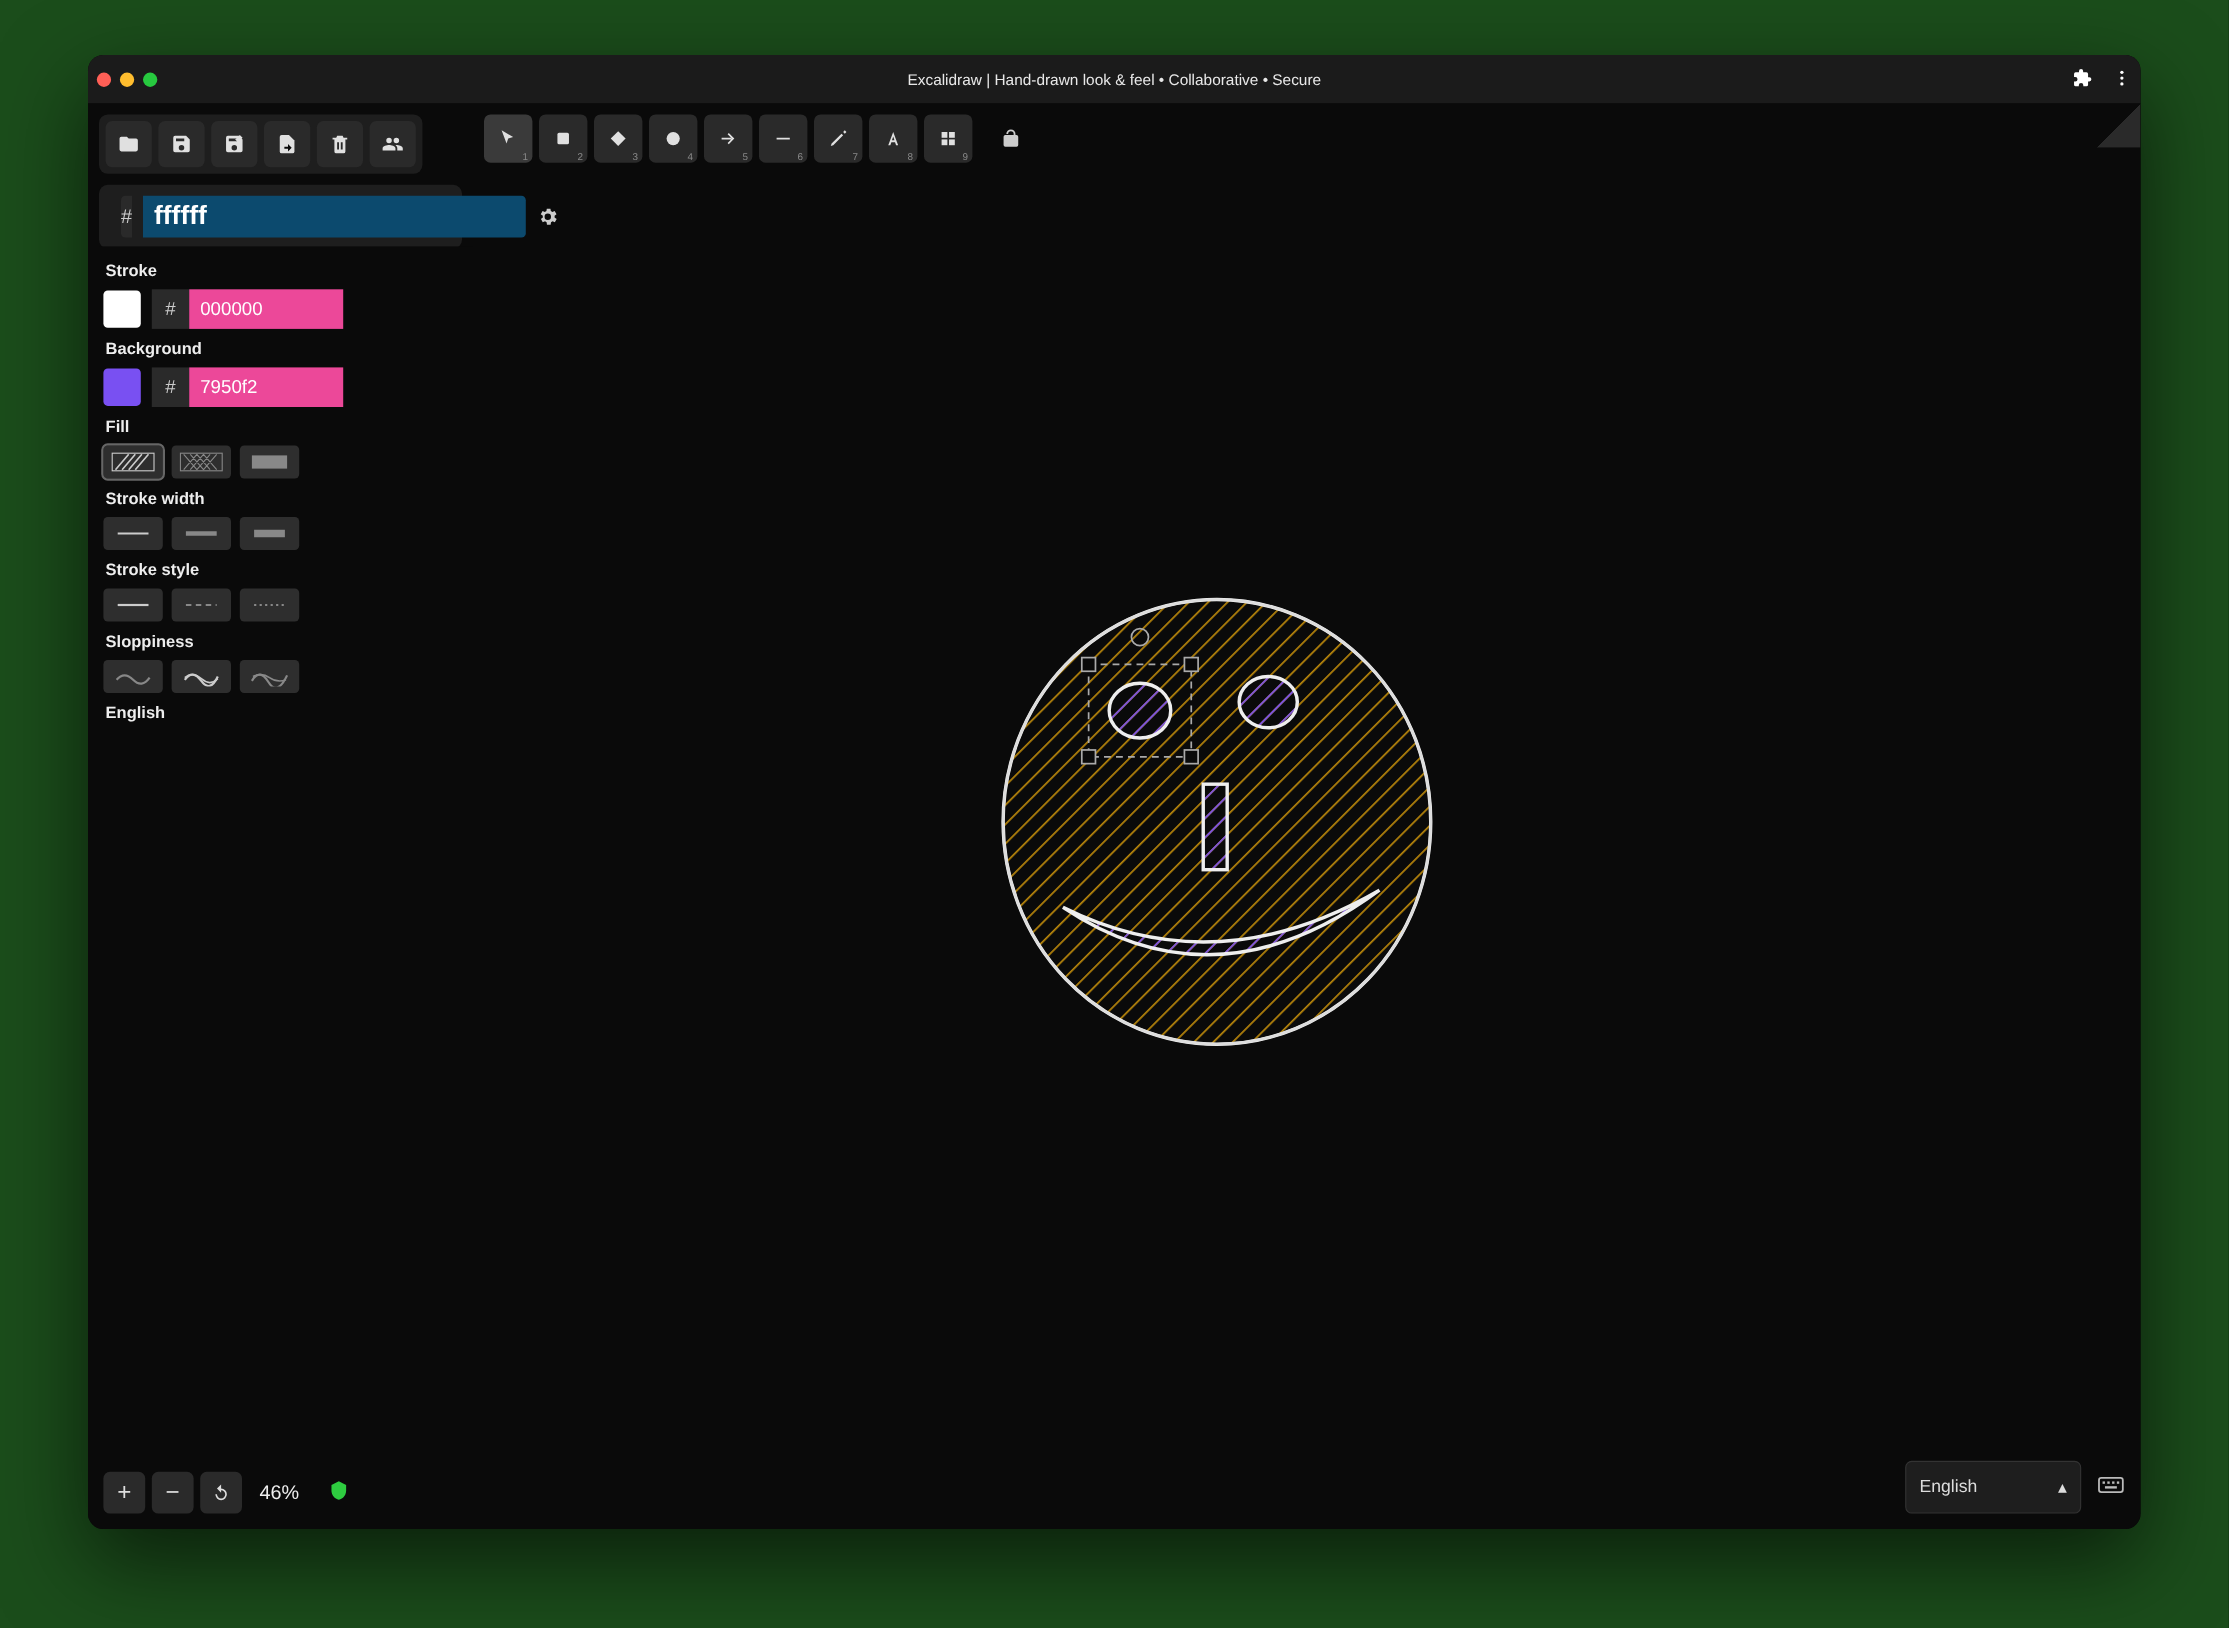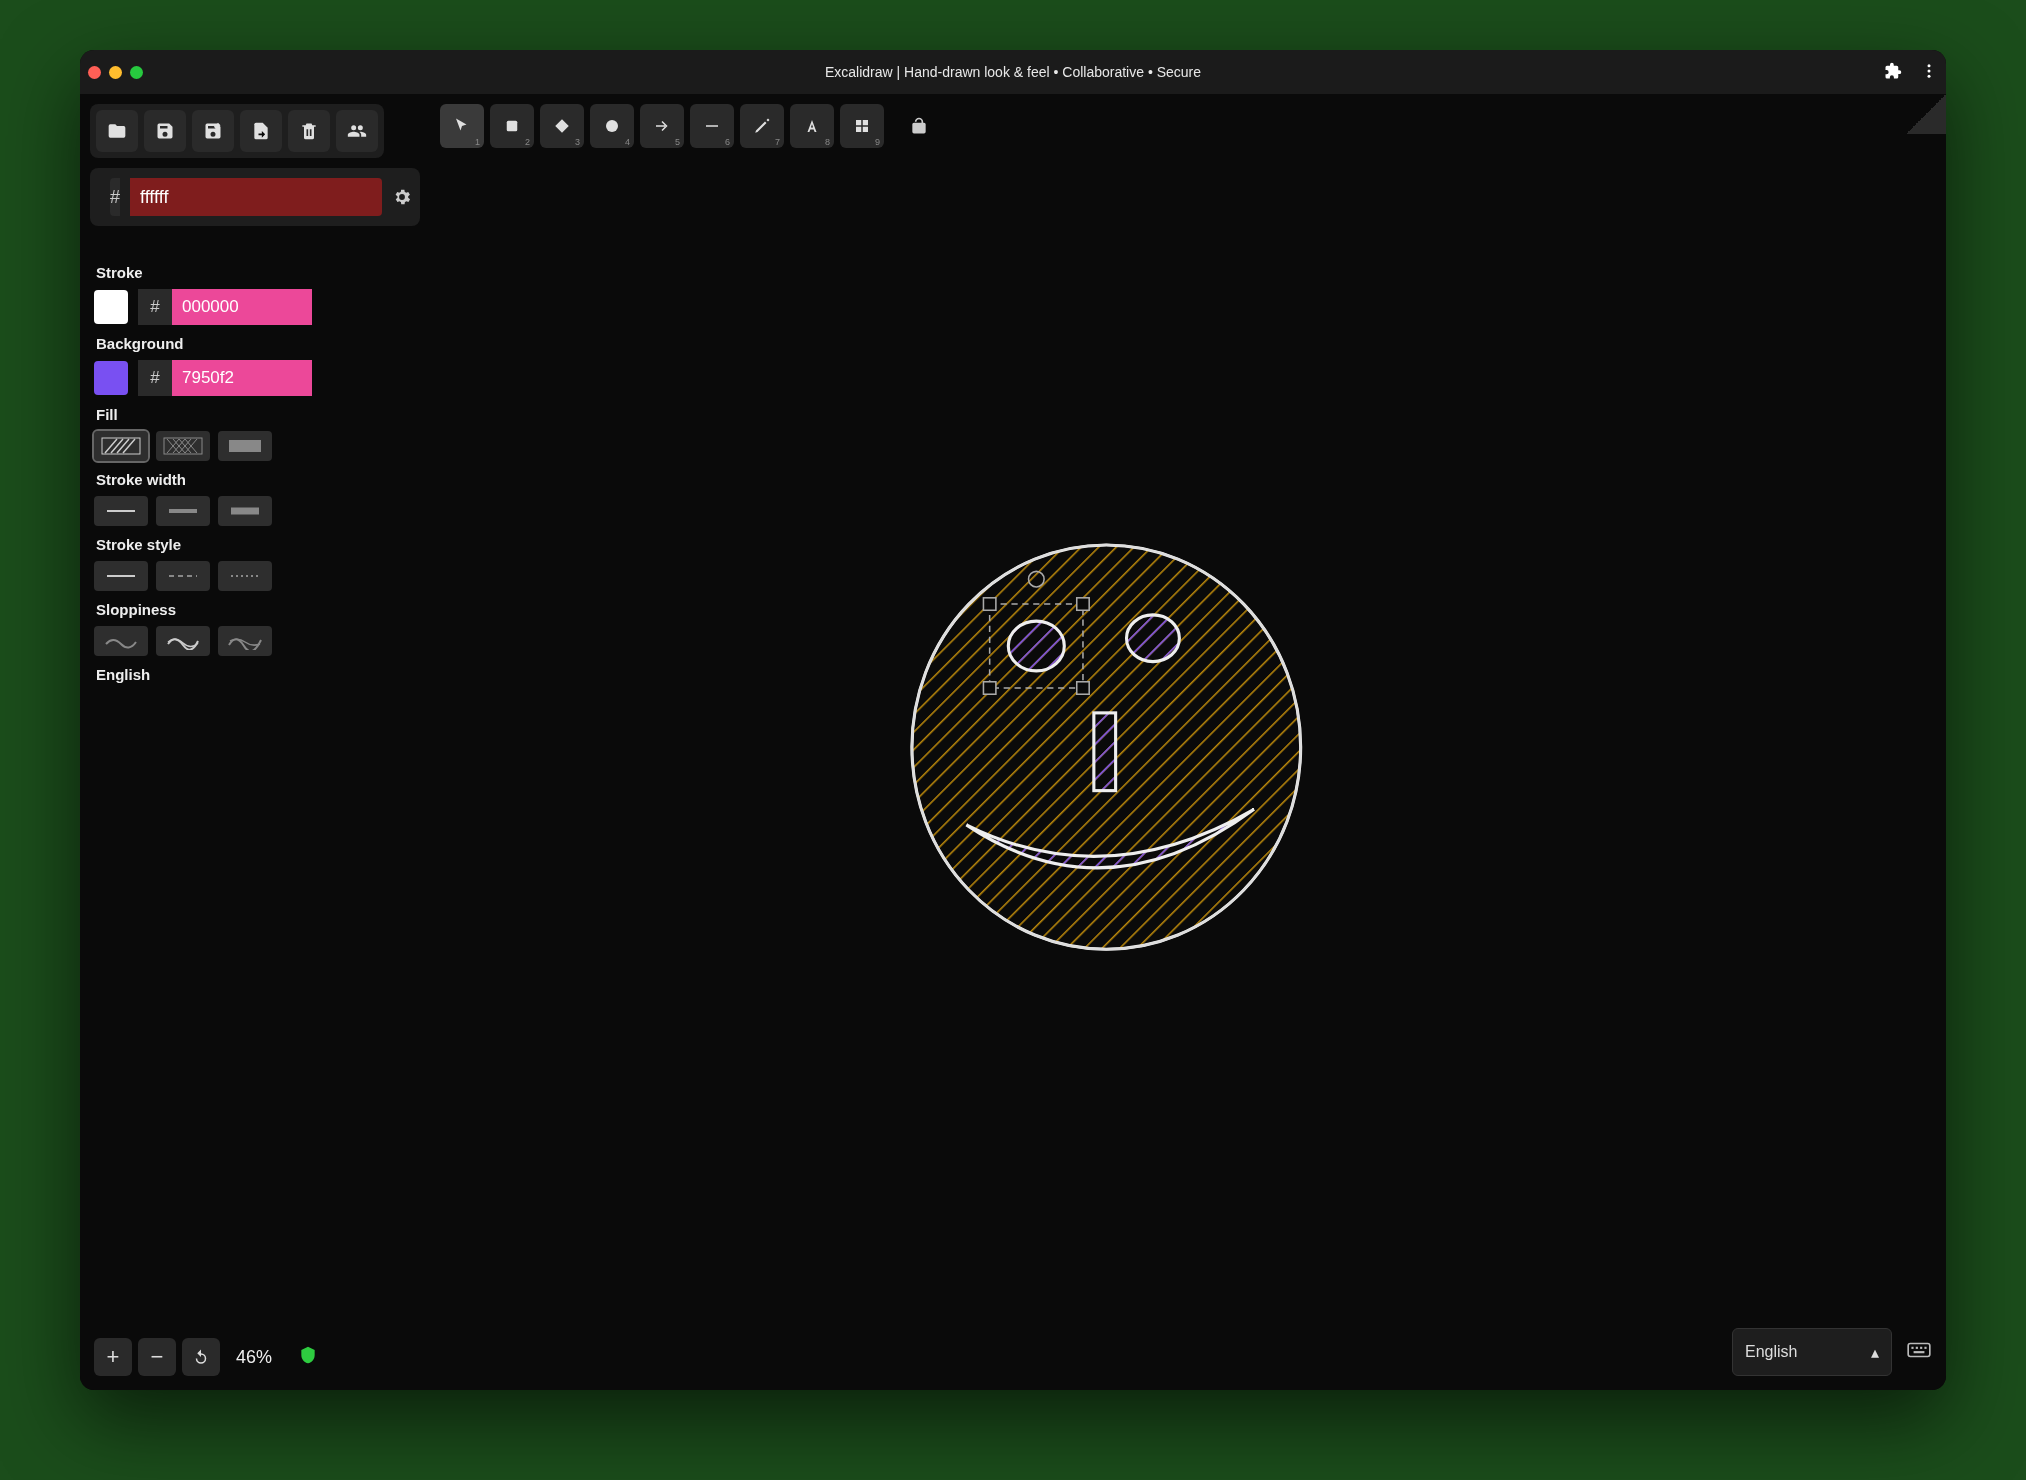--- a/index.html
+++ b/index.html
@@ -38,41 +38,41 @@
   .btn svg { width: 20px; height: 20px; fill: currentColor; }
   
   .color-panel {
     position: absolute; top: 74px; left: 10px; width: 330px;
     background: #1e1e1e; padding: 10px; border-radius: 8px;
     display: flex; align-items: center; gap: 10px;
   }
   .swatch { width: 32px; height: 32px; border-radius: 4px; background: #000; }
   .hash { width: 32px; height: 38px; background: #2a2a2a; display:flex; align-items:center; justify-content:center; color:#ccc; border-radius: 4px 0 0 4px; font-size: 18px;}
   .hex-input {
-    flex: 1; height: 38px; background: #7f1d1d; border: none; color: #fff;
-    font-size: 18px; padding: 0 10px; border-radius: 0 4px 4px 0;
+    flex: 1; height: 38px; background: #0c4a6e; border: none; color: #fff;
+    font-size: 24px; padding: 0 10px; border-radius: 0 4px 4px 0; font-weight: bold;
   }
   .gear { width:32px; height:32px; display:flex; align-items:center; justify-content:center; color:#ccc; cursor:pointer; }
   
   .shape-toolbar {
     position: absolute; top: 10px; left: 360px;
     display: flex; gap: 6px; align-items: center;
   }
   .tool {
     width: 44px; height: 44px; background: #2a2a2a; border-radius: 6px;
     display: flex; align-items: center; justify-content: center; color: #e0e0e0;
     cursor: pointer; position: relative;
   }
   .tool.active { background: #3a3a3a; }
   .tool .num { position: absolute; bottom: 1px; right: 4px; font-size: 9px; color: #888; }
   .tool svg { width: 18px; height: 18px; fill: currentColor; }
   .lock { width: 34px; height: 34px; margin-left: 12px; display:flex; align-items:center; justify-content:center; color:#ccc; cursor:pointer; }
   
   .props-panel {
-    position: absolute; top: 156px; left: 10px; width: 340px; bottom: 80px;
+    position: absolute; top: 130px; left: 10px; width: 340px; bottom: 80px;
     background: #0a0a0a; color: #ddd; overflow-y: auto; padding: 4px 0 4px 4px;
   }
   .props-panel::-webkit-scrollbar { width: 14px; }
   .props-panel::-webkit-scrollbar-track { background: #0a0a0a; }
   .props-panel::-webkit-scrollbar-thumb { background: #e8e8e8; border-radius: 7px; }
   .prop-label { font-size: 15px; font-weight: 600; color: #eee; margin: 10px 0 8px 2px; }
   .color-row { display: flex; align-items: center; gap: 0; margin-bottom: 2px; }
   .color-row .sw { width: 34px; height: 34px; border-radius: 4px; margin-right: 10px; }
   .color-row .hash2 { width: 34px; height: 36px; background:#2a2a2a; display:flex; align-items:center; justify-content:center; color:#ccc; font-size:17px; }
   .color-row .hexval { width: 140px; height:36px; background:#ec4899; border:none; color:#fff; font-size:17px; padding:0 10px; }

